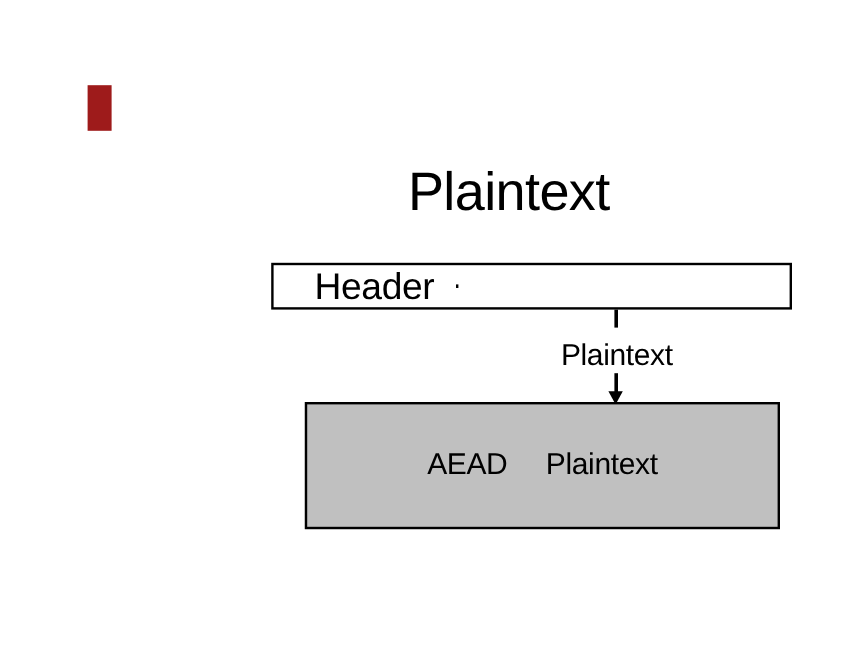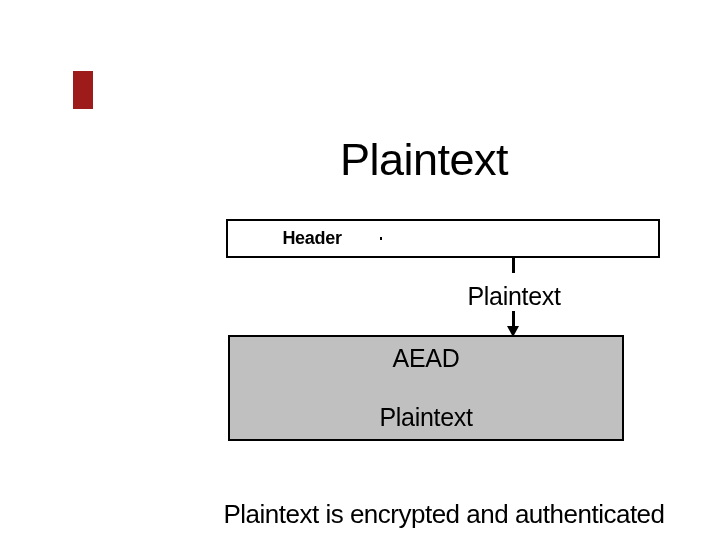--- a/index.html
+++ b/index.html
@@ -49,23 +49,22 @@
     top: 155px;
     width: 434px;
     height: 39px;
     border: 2px solid var(--border);
     display: flex;
   }
   .cell {
     display: flex;
     align-items: center;
     justify-content: center;
-    font-size: 18px;
+    font-size: 31px;
     letter-spacing: -0.3px;
-    font-weight: bold;
   }
   .cell.header {
     width: 138px;
     border-right: 2px solid var(--border);
     background: var(--header-fill);
   }
   .cell.payload {
     flex: 1;
     background: var(--payload-fill);
   }
@@ -92,28 +91,28 @@
     left: 300px;
     top: 217px;
     width: 300px;
     text-align: center;
     font-size: 25px;
     letter-spacing: -0.3px;
     line-height: 1.2;
   }
   .aead-box {
     position: absolute;
-    left: 164px;
+    left: 190px;
     top: 271px;
     width: 396px;
     height: 106px;
     background: var(--aead-fill);
     border: 2px solid var(--border);
     display: flex;
-    flex-direction: column;
+    flex-direction: row;
     align-items: center;
     justify-content: center;
     font-size: 25px;
     letter-spacing: -0.3px;
     line-height: 1.1;
     text-align: center;
   }
   .caption {
     position: absolute;
     left: 145px;
@@ -145,15 +144,14 @@
   <div class="arrow-label">Plaintext</div>
 
   <div class="vline lower"></div>
   <div class="arrowhead"></div>
 
   <div class="aead-box">
     <span>AEAD</span>
     <span>Plaintext</span>
   </div>
 
-  <div class="caption">Plaintext is encrypted and authenticated</div>
 
 </div>
 
 </body></html>

